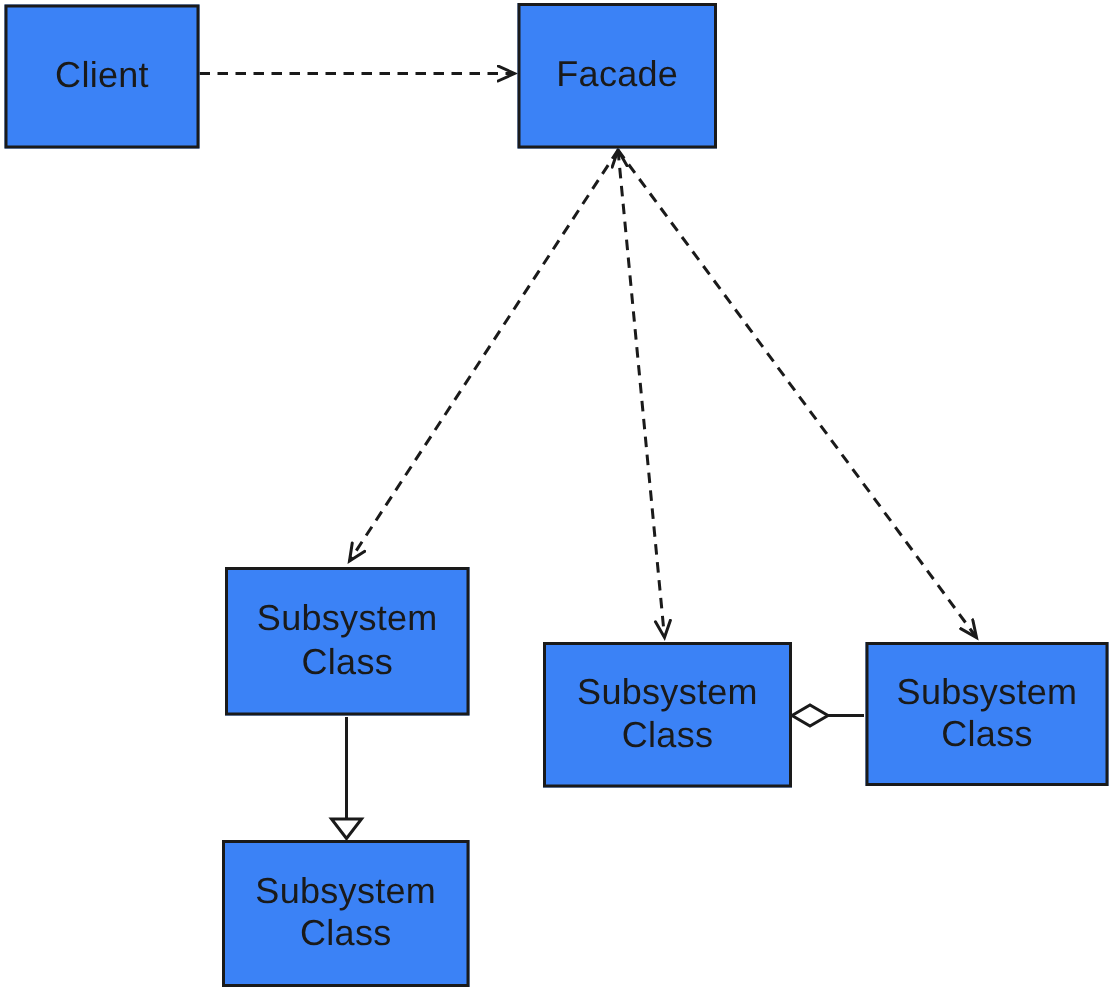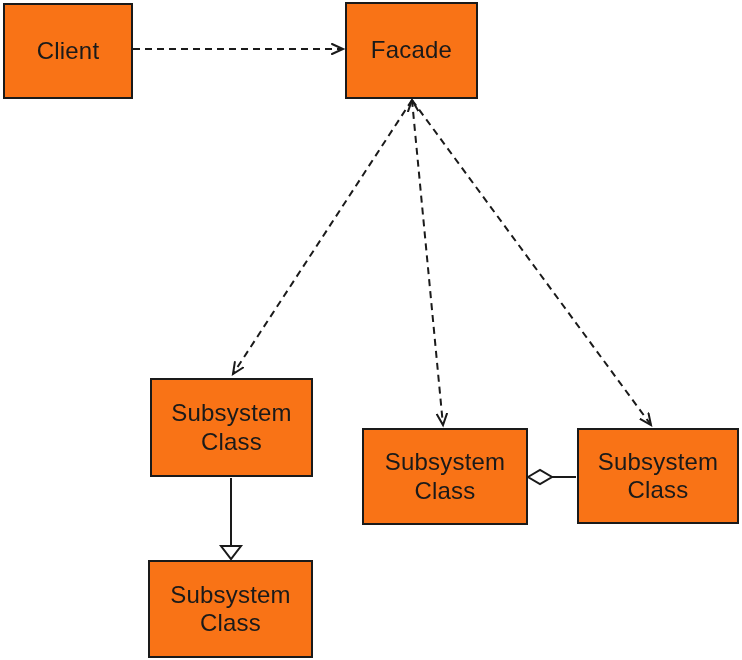--- a/index.html
+++ b/index.html
@@ -13,21 +13,21 @@
     overflow: hidden;
   }
   .edge-layer {
     position: absolute;
     left: 0; top: 0;
     width: 742px; height: 660px;
   }
   .node {
     position: absolute;
     box-sizing: border-box;
-    background: #f97316;
+    background: #3b82f6;
     border: 2px solid #1a1a1a;
     display: flex;
     align-items: center;
     justify-content: center;
     text-align: center;
   }
   .node .label {
     font-size: 24px;
     line-height: 1.18;
     white-space: pre-line;

